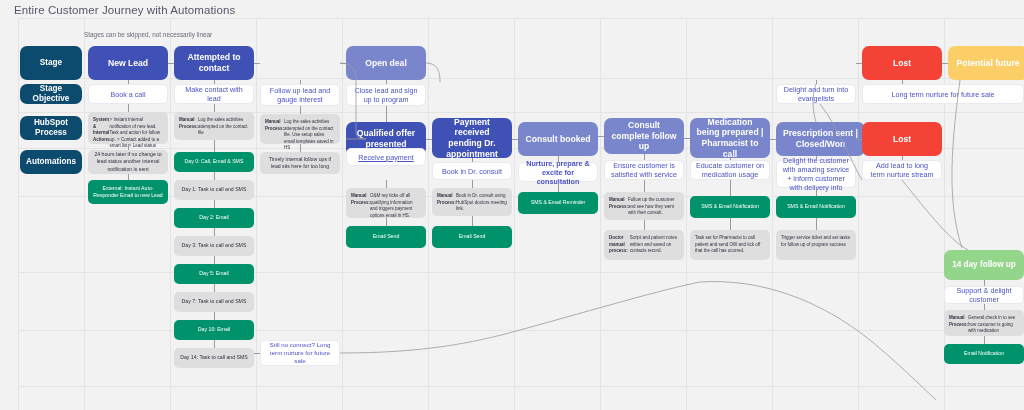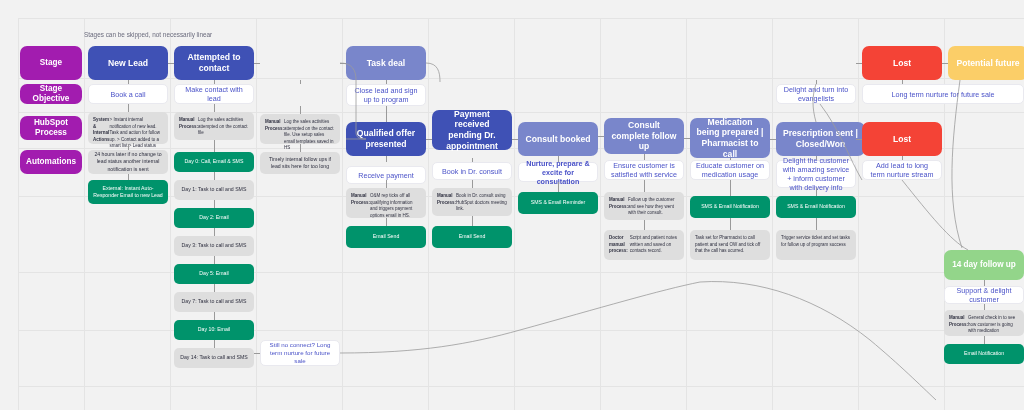--- a/index.html
+++ b/index.html
@@ -25,21 +25,21 @@
   }
 
   .node{
     position:absolute;box-sizing:border-box;
     border-radius:6px;
     display:flex;align-items:center;justify-content:center;
     text-align:center;line-height:1.25;
     padding:3px 5px;
   }
   .rowlabel{
-    background:#a21caf;color:#fff;font-weight:bold;font-size:8.2px;
+    background:#0c4a6e;color:#fff;font-weight:bold;font-size:8.2px;
     border-radius:7px;
   }
   .stage{color:#fff;font-weight:bold;font-size:8.6px;border-radius:7px;}
   .stage.indigo{background:#3f51b5;}
   .stage.periwinkle{background:#7986cb;}
   .stage.red{background:#f44336;}
   .stage.yellow{background:#fbce68;}
   .stage.green{background:#93d58a;font-size:8.2px;}
 
   .objective{
@@ -88,20 +88,21 @@
     <div class="hline" style="top:18px;"></div>
     <div class="hline" style="top:78px;"></div>
     <div class="hline" style="top:112px;"></div>
     <div class="hline" style="top:148px;"></div>
     <div class="hline" style="top:196px;"></div>
     <div class="hline" style="top:272px;"></div>
     <div class="hline" style="top:330px;"></div>
     <div class="hline" style="top:386px;"></div>
   </div>
 
+  <div id="title">Entire Customer Journey with Automations</div>
   <div id="note">Stages can be skipped, not necessarily linear</div>
 
   <div class="node rowlabel" style="left:20px;top:46px;width:62px;height:34px;">Stage</div>
   <div class="node rowlabel" style="left:20px;top:84px;width:62px;height:20px;">Stage Objective</div>
   <div class="node rowlabel" style="left:20px;top:116px;width:62px;height:24px;">HubSpot Process</div>
   <div class="node rowlabel" style="left:20px;top:150px;width:62px;height:24px;">Automations</div>
 
   <div class="node stage indigo" style="left:88px;top:46px;width:80px;height:34px;">New Lead</div>
   <div class="node objective" style="left:88px;top:84px;width:80px;height:20px;">Book a call</div>
   <div class="node process" style="left:88px;top:112px;width:80px;height:32px;"><b>System &amp; Internal Actions</b> &gt; Instant internal notification of new lead. Task and action for follow up. &gt; Contact added to a smart list &gt; Lead status updated</div>
@@ -113,32 +114,33 @@
   <div class="node process" style="left:174px;top:112px;width:80px;height:28px;"><b>Manual Process:</b> Log the sales activities attempted on the contact file</div>
   <div class="node auto-green" style="left:174px;top:152px;width:80px;height:20px;">Day 0: Call, Email &amp; SMS</div>
   <div class="node auto-grey" style="left:174px;top:180px;width:80px;height:20px;">Day 1: Task to call and SMS</div>
   <div class="node auto-green" style="left:174px;top:208px;width:80px;height:20px;">Day 2: Email</div>
   <div class="node auto-grey" style="left:174px;top:236px;width:80px;height:20px;">Day 3: Task to call and SMS</div>
   <div class="node auto-green" style="left:174px;top:264px;width:80px;height:20px;">Day 5: Email</div>
   <div class="node auto-grey" style="left:174px;top:292px;width:80px;height:20px;">Day 7: Task to call and SMS</div>
   <div class="node auto-green" style="left:174px;top:320px;width:80px;height:20px;">Day 10: Email</div>
   <div class="node auto-grey" style="left:174px;top:348px;width:80px;height:20px;">Day 14: Task to call and SMS</div>
 
+  <div class="node objective" style="left:260px;top:84px;width:80px;height:22px;">Follow up lead and gauge interest</div>
   <div class="node process" style="left:260px;top:114px;width:80px;height:30px;"><b>Manual Process:</b> Log the sales activities attempted on the contact file. Use setup sales email templates saved in HS</div>
   <div class="node auto-grey" style="left:260px;top:152px;width:80px;height:22px;">Timely internal follow ups if lead sits here for too long</div>
 
-  <div class="node stage periwinkle" style="left:346px;top:46px;width:80px;height:34px;">Task deal</div>
+  <div class="node stage periwinkle" style="left:346px;top:46px;width:80px;height:34px;">Open deal</div>
   <div class="node stage indigo" style="left:346px;top:122px;width:80px;height:34px;">Qualified offer presented</div>
 
   <div class="node objective" style="left:346px;top:84px;width:80px;height:22px;">Close lead and sign up to program</div>
-  <div class="node objective" style="left:346px;top:166px;width:80px;height:18px;">Receive payment</div>
+  <div class="node objective" style="left:346px;top:148px;width:80px;height:18px;text-decoration:underline;">Receive payment</div>
   <div class="node process" style="left:346px;top:188px;width:80px;height:30px;"><b>Manual Process:</b> O&amp;M rep ticks off all qualifying information and triggers payment options email in HS.</div>
   <div class="node auto-green" style="left:346px;top:226px;width:80px;height:22px;">Email Send</div>
 
-  <div class="node stage indigo" style="left:432px;top:110px;width:80px;height:40px;">Payment received pending Dr. appointment</div>
+  <div class="node stage indigo" style="left:432px;top:118px;width:80px;height:40px;">Payment received pending Dr. appointment</div>
   <div class="node objective" style="left:432px;top:162px;width:80px;height:18px;">Book in Dr. consult</div>
   <div class="node process" style="left:432px;top:188px;width:80px;height:28px;"><b>Manual Process:</b> Book in Dr. consult using HubSpot doctors meeting link.</div>
   <div class="node auto-green" style="left:432px;top:226px;width:80px;height:22px;">Email Send</div>
 
   <div class="node stage periwinkle" style="left:518px;top:122px;width:80px;height:34px;">Consult booked</div>
   <div class="node objective" style="left:518px;top:162px;width:80px;height:20px;font-weight:bold;">Nurture, prepare &amp; excite for consultation</div>
   <div class="node auto-green" style="left:518px;top:192px;width:80px;height:22px;">SMS &amp; Email Reminder</div>
 
   <div class="node stage periwinkle" style="left:604px;top:118px;width:80px;height:36px;">Consult complete follow up</div>
   <div class="node objective" style="left:604px;top:160px;width:80px;height:20px;">Ensure customer is satisfied with service</div>

